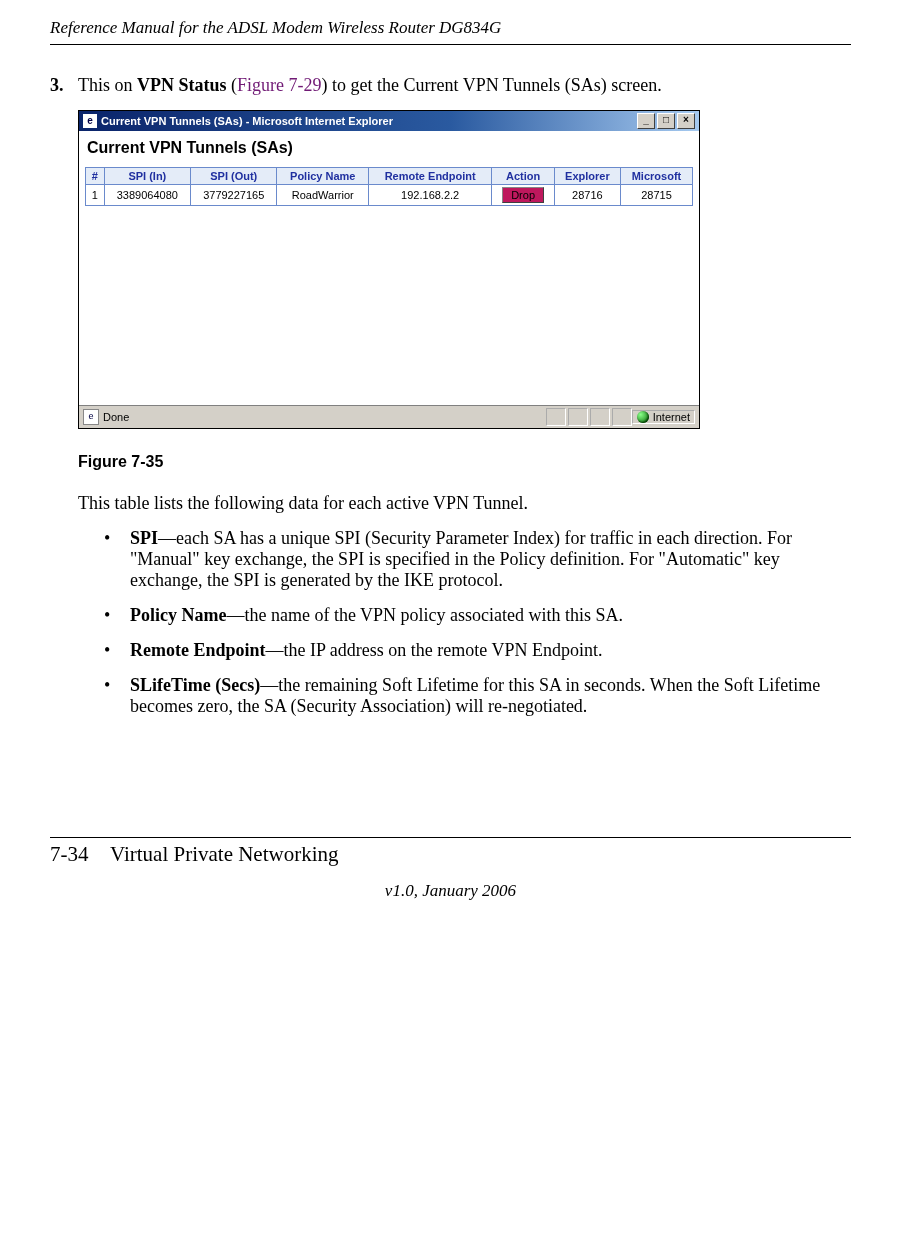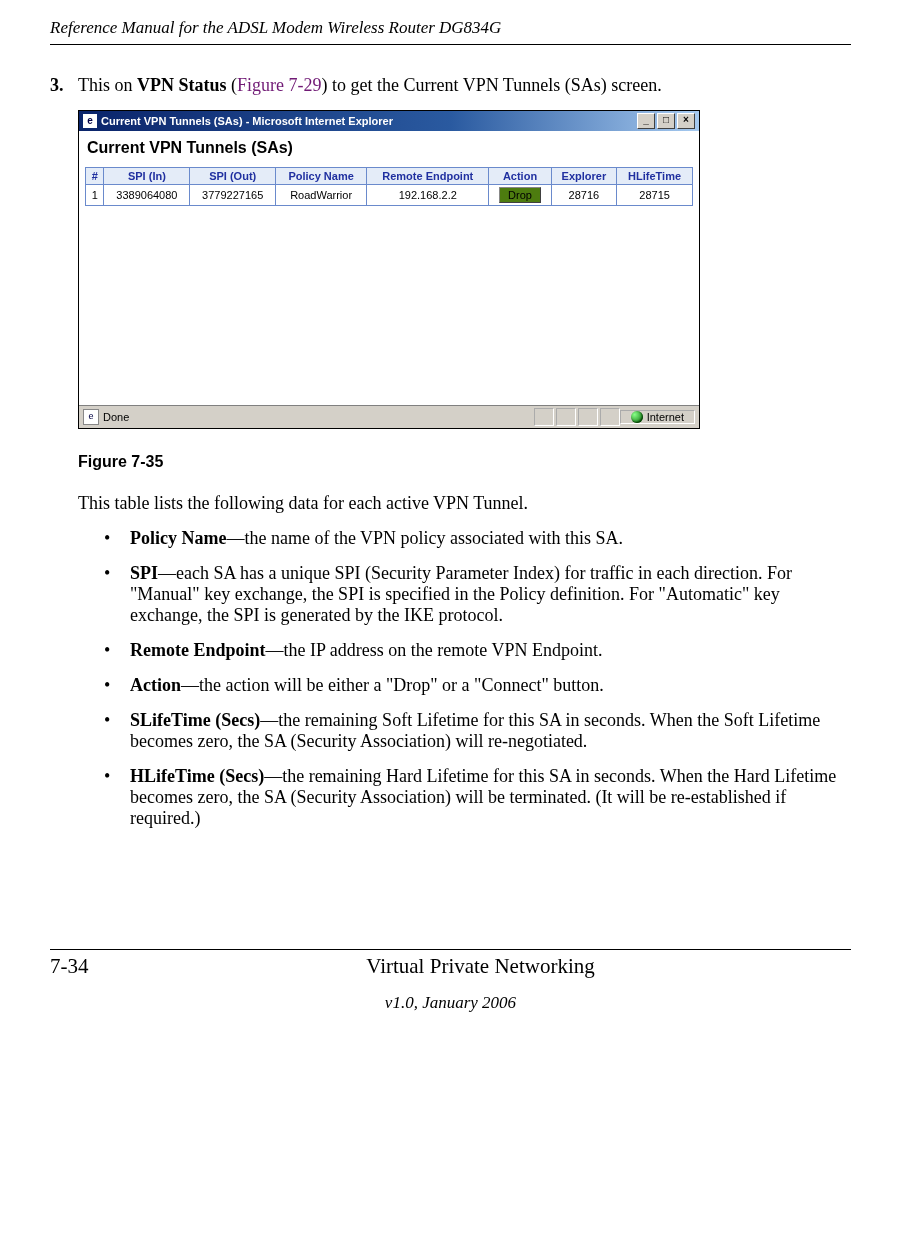--- a/index.html
+++ b/index.html
@@ -77,33 +77,33 @@
   }
   table.vpn th, table.vpn td {
     border: 1px solid #6a8acc; padding: 2px 4px; text-align:center;
   }
   table.vpn th {
     background:#e4ecf8; color:#2030a0; font-weight:bold;
   }
   .drop-btn {
     display:inline-block; padding:1px 8px; border:1px solid #888;
     border-right-color:#404040; border-bottom-color:#404040;
-    background:#4d7c0f; font-size:11px; color:#000;
+    background:#be185d; font-size:11px; color:#000;
   }
   .status-bar {
     border-top:1px solid #808080; background:#d4d0c8;
     display:flex; align-items:center; font-size:11px; padding:2px 4px;
   }
   .status-icon { width:14px;height:14px;display:inline-block;margin-right:4px;
     border:1px solid #888; background:#fff; font-size:9px; text-align:center; line-height:12px; color:#004; }
   .status-text { flex:1; }
   .status-cells { display:flex; gap:2px; }
   .status-cell { width:18px;height:16px;border:1px inset #fff; }
   .status-right {
-    display:flex;align-items:center; border:1px inset #fff; padding:0 10px;
+    display:flex;align-items:center; border:1px inset #fff; padding:0 4px;
   }
   .globe {
     width:12px;height:12px; border-radius:50%;
     background: radial-gradient(circle at 30% 30%, #8f8, #060);
     display:inline-block; margin-right:4px;
     box-shadow: inset -1px -1px 2px #030;
   }
 
   .figure-caption {
     font-weight: bold; font-size: 16px; margin-left: 28px; margin-top: 24px; margin-bottom: 22px;
@@ -124,21 +124,21 @@
   }
   li .term { font-weight: bold; }
 
   .footer-rule {
     border:none; border-top:1px solid #000; margin-top: 120px; margin-bottom:4px;
   }
   .footer {
     display:flex; font-size:21px; align-items:flex-start;
   }
   .footer-left { width: 60px; }
-  .footer-right { flex:1; text-align:center; }
+  .footer-right { flex:1; text-align:left; }
   .version {
     text-align:center; font-style:italic; font-size:17px; margin-top:14px; margin-bottom:22px;
   }
 </style>
 </head>
 <body>
 
 <div class="page">
 
   <div class="header-title">Reference Manual for the ADSL Modem Wireless Router DG834G</div>
@@ -166,21 +166,21 @@
       <table class="vpn">
         <tbody>
             <tr>
           <th>#</th>
           <th>SPI (In)</th>
           <th>SPI (Out)</th>
           <th>Policy Name</th>
           <th>Remote Endpoint</th>
           <th>Action</th>
           <th>Explorer</th>
-          <th>HLifeTime</th>
+          <th>Microsoft</th>
         </tr>
         <tr>
           <td>1</td>
           <td>3389064080</td>
           <td>3779227165</td>
           <td>RoadWarrior</td>
           <td>192.168.2.2</td>
           <td>
             <span class="drop-btn">Drop</span>
           </td>
@@ -204,26 +204,24 @@
         <span>Internet</span>
       </span>
     </div>
   </div>
 
   <div class="figure-caption">Figure 7-35</div>
 
   <div class="para">This table lists the following data for each active VPN Tunnel.</div>
 
   <ul class="defs">
+    <li><span class="term">SPI</span><span>—each SA has a unique SPI (Security Parameter Index) for traffic in each direction. For "Manual" key exchange, the SPI is specified in the Policy definition. For "Automatic" key exchange, the SPI is generated by the IKE protocol.</span></li>
     <li><span class="term">Policy Name</span><span>—the name of the VPN policy associated with this SA.</span></li>
-    <li><span class="term">SPI</span><span>—each SA has a unique SPI (Security Parameter Index) for traffic in each direction. For "Manual" key exchange, the SPI is specified in the Policy definition. For "Automatic" key exchange, the SPI is generated by the IKE protocol.</span></li>
     <li><span class="term">Remote Endpoint</span><span>—the IP address on the remote VPN Endpoint.</span></li>
-    <li><span class="term">Action</span><span>—the action will be either a "Drop" or a "Connect" button.</span></li>
     <li><span class="term">SLifeTime (Secs)</span><span>—the remaining Soft Lifetime for this SA in seconds. When the Soft Lifetime becomes zero, the SA (Security Association) will re-negotiated.</span></li>
-    <li><span class="term">HLifeTime (Secs)</span><span>—the remaining Hard Lifetime for this SA in seconds. When the Hard Lifetime becomes zero, the SA (Security Association) will be terminated. (It will be re-established if required.)</span></li>
   </ul>
 
   <hr class="footer-rule">
   <div class="footer">
     <span class="footer-left">7-34</span>
     <span class="footer-right">Virtual Private Networking</span>
   </div>
   <div class="version">v1.0, January 2006</div>
 
 </div>

